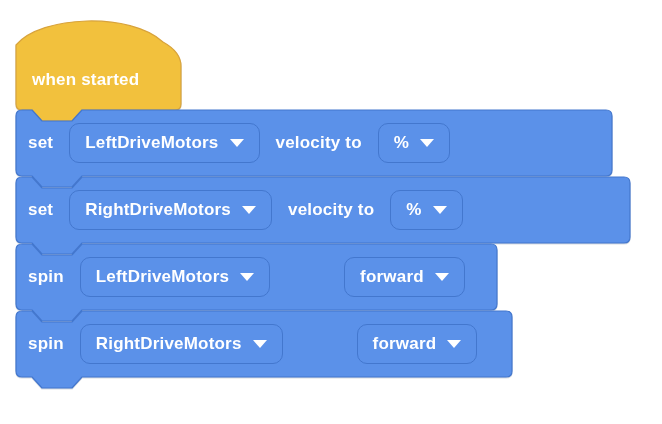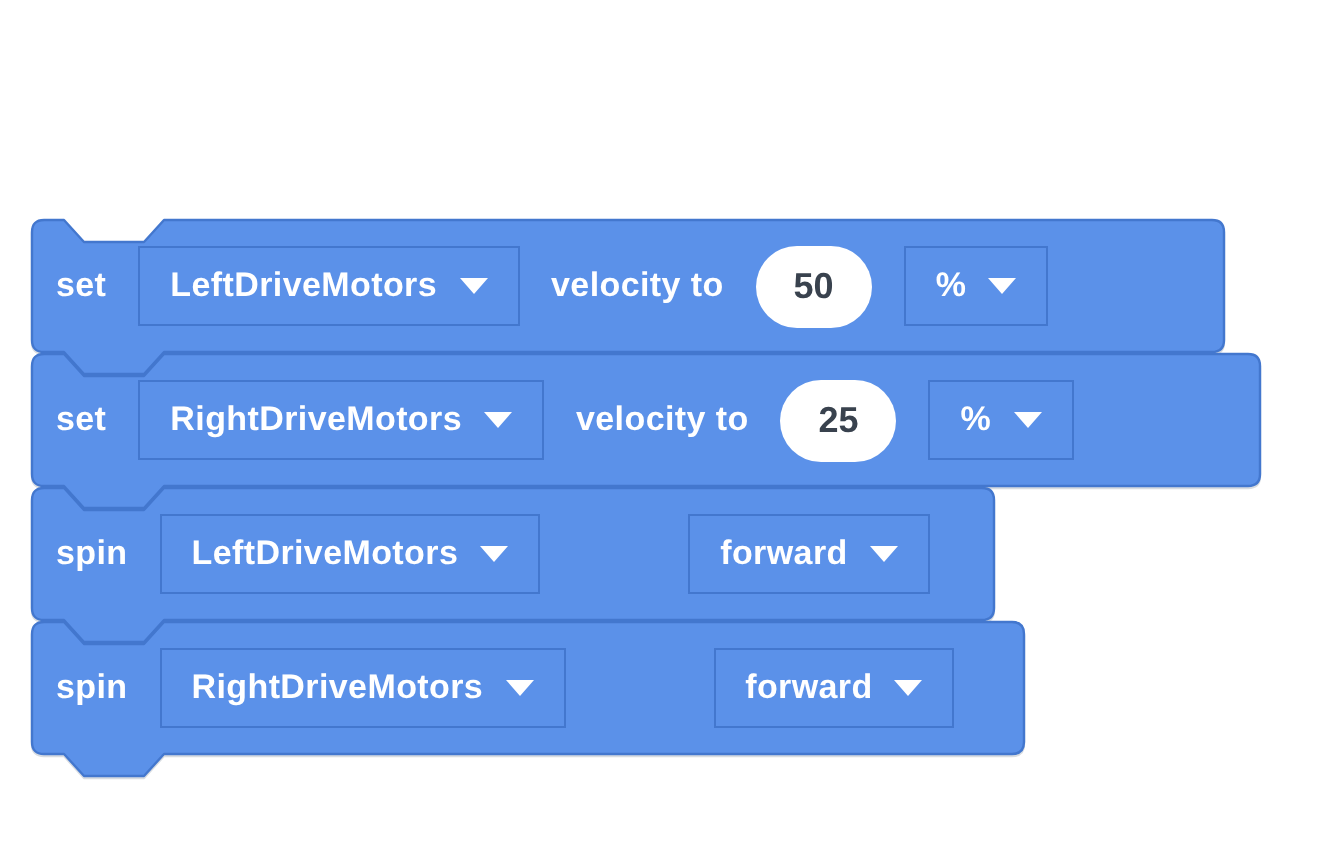--- a/index.html
+++ b/index.html
@@ -9,76 +9,78 @@
   }
   .block{position:absolute;}
   .block svg{position:absolute;left:0;top:0;overflow:visible;display:block;
     filter:drop-shadow(0 1.5px 0 rgba(40,60,90,0.18));}
   .content{position:absolute;left:0;top:0;display:flex;align-items:center;gap:16px;}
   .lbl{color:var(--label-text);font-size:17px;font-weight:600;letter-spacing:.2px;white-space:nowrap;}
   .dd{
     display:flex;align-items:center;gap:11px;
     background:var(--block-fill);
     border:1.5px solid var(--block-stroke);
-    border-radius:0;padding:9px 15px;cursor:pointer;
+    border-radius:10px;padding:9px 15px;cursor:pointer;
   }
   .caret{
     display:inline-block;width:0;height:0;
     border-left:7px solid transparent;border-right:7px solid transparent;
     border-top:8px solid #ffffff;
   }
   .oval{
     background:var(--field-fill);border-radius:23px;padding:10px 17px;min-width:24px;
     text-align:center;cursor:text;
   }
   .oval span{color:var(--field-text);font-size:18px;font-weight:600;}
   .dir-dd{margin-left:58px;}
   .hat-content{padding-left:16px;}
 </style>
 </head>
 <body>
 
 <div class="canvas">
 
+  <div class="block" style="left:16px;top:18px;width:165px;height:92px;z-index:1;">
+      <svg width="165" height="104">
+        <path d="M 0 86 V 27 C 25 -3 115 -6 147 24 Q 165 34 165 48 V 86 Q 165 92 159 92 H 66 l -10 11 h -30 l -10 -11 H 6 Q 0 92 0 86 Z" fill="#F2C13D" stroke="#D8A33C" stroke-width="1.2" stroke-linejoin="round"></path>
+      </svg>
+    <div class="content hat-content" style="width:165px;height:92px;padding-top:32px;box-sizing:border-box;">
+      <span class="lbl">when started</span>
+    </div>
+  </div>
 
   <div class="block" style="left:16px;top:110px;width:596px;height:66px;z-index:2;">
       <svg width="596" height="78">
         <path d="M 0 6 Q 0 0 6 0 H 16 l 10 11 h 30 l 10 -11 H 590 Q 596 0 596 6 V 60 Q 596 66 590 66 H 66 l -10 11 h -30 l -10 -11 H 6 Q 0 66 0 60 Z" fill="#5B91E9" stroke="#4377CE" stroke-width="1.2" stroke-linejoin="round"></path>
       </svg>
     <div class="content" style="width:596px;height:66px;padding-left:12px;box-sizing:border-box;">
       <span class="lbl">set</span>
       <div class="dd">
         <span class="lbl">LeftDriveMotors</span>
         <i class="caret"></i>
       </div>
       <span class="lbl">velocity to</span>
-      <div class="oval">
-        <span>50</span>
-      </div>
       <div class="dd">
         <span class="lbl">%</span>
         <i class="caret"></i>
       </div>
     </div>
   </div>
 
   <div class="block" style="left:16px;top:177px;width:614px;height:66px;z-index:3;">
       <svg width="614" height="78">
         <path d="M 0 6 Q 0 0 6 0 H 16 l 10 11 h 30 l 10 -11 H 608 Q 614 0 614 6 V 60 Q 614 66 608 66 H 66 l -10 11 h -30 l -10 -11 H 6 Q 0 66 0 60 Z" fill="#5B91E9" stroke="#4377CE" stroke-width="1.2" stroke-linejoin="round"></path>
       </svg>
     <div class="content" style="width:614px;height:66px;padding-left:12px;box-sizing:border-box;">
       <span class="lbl">set</span>
       <div class="dd">
         <span class="lbl">RightDriveMotors</span>
         <i class="caret"></i>
       </div>
       <span class="lbl">velocity to</span>
-      <div class="oval">
-        <span>25</span>
-      </div>
       <div class="dd">
         <span class="lbl">%</span>
         <i class="caret"></i>
       </div>
     </div>
   </div>
 
   <div class="block" style="left:16px;top:244px;width:481px;height:66px;z-index:4;">
       <svg width="481" height="78">
         <path d="M 0 6 Q 0 0 6 0 H 16 l 10 11 h 30 l 10 -11 H 475 Q 481 0 481 6 V 60 Q 481 66 475 66 H 66 l -10 11 h -30 l -10 -11 H 6 Q 0 66 0 60 Z" fill="#5B91E9" stroke="#4377CE" stroke-width="1.2" stroke-linejoin="round"></path>

